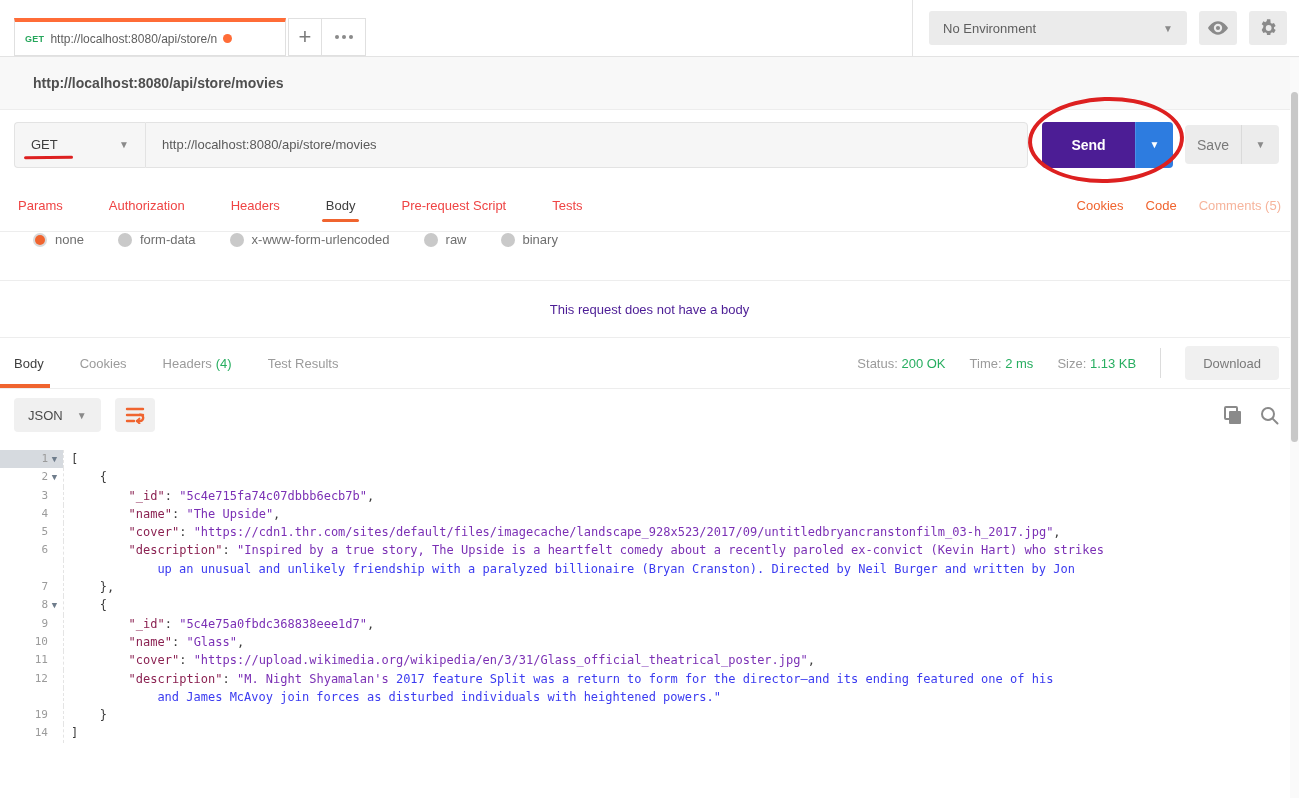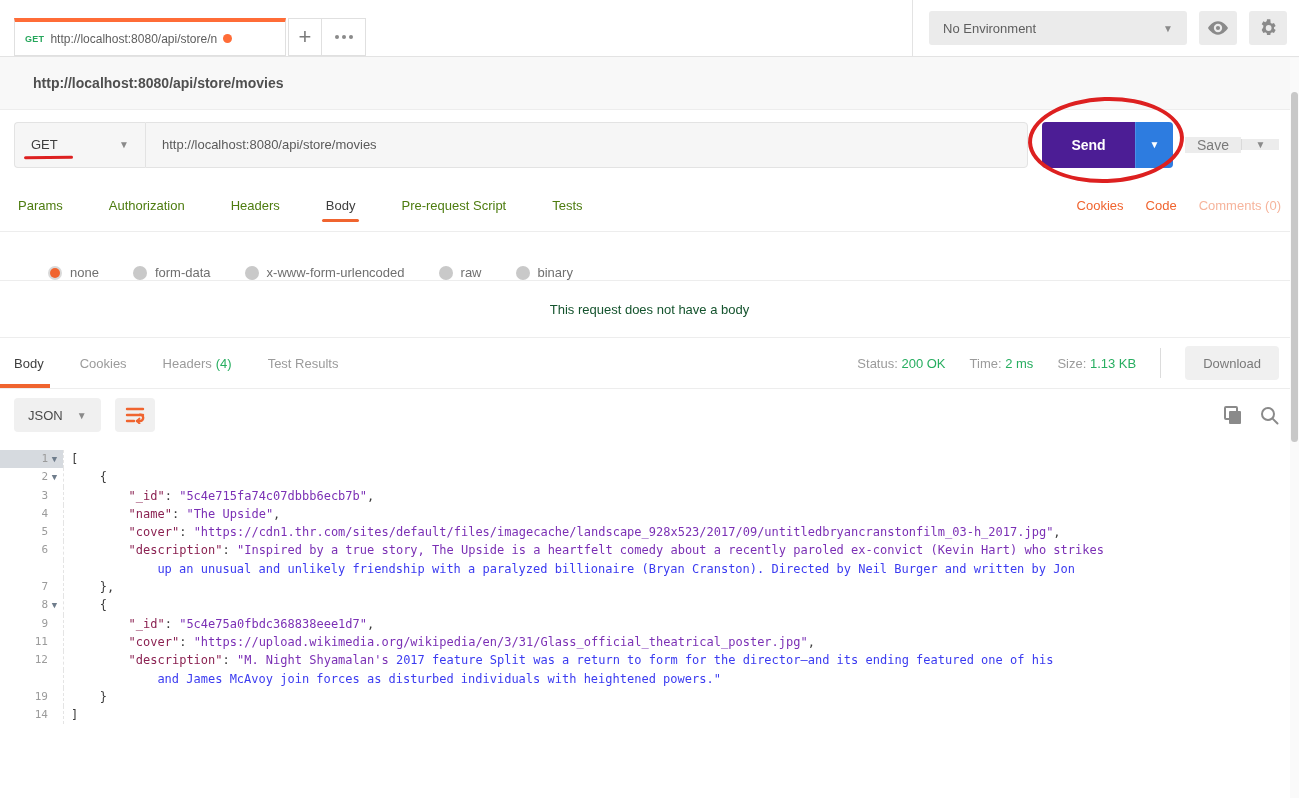--- a/index.html
+++ b/index.html
@@ -32,49 +32,49 @@
   
   .builder { height:69px; display:flex; align-items:center; padding:0 20px 0 14px; position:relative; }
   .method-select { width:131px; height:46px; background:#f6f6f6; border:1px solid #e3e3e3; border-right:none;
     border-radius:4px 0 0 4px; display:flex; align-items:center; justify-content:space-between; padding:0 16px; cursor:pointer; }
   .method-select .m { font-size:13px; color:#3e3e3e; }
   .url-input { flex:1; height:46px; background:#f6f6f6; border:1px solid #e3e3e3; font-size:13px; color:#5a5a5a;
     padding:0 16px; outline:none; border-radius:0 4px 4px 0; font-family:"Liberation Sans",sans-serif; }
   .send-group { display:flex; margin-left:14px; height:46px; border-radius:4px; overflow:hidden; }
   .send-btn { background:#4c1d95; color:#fff; font-size:14px; font-weight:bold; border:none; width:93px; cursor:pointer; }
   .send-caret { background:#2d7ce0; color:#fff; width:38px; border:none; border-left:1px solid #4a8fe6; cursor:pointer; font-size:10px; }
-  .save-group { display:flex; margin-left:12px; height:46px; border-radius:4px; overflow:hidden;align-items:center; }
+  .save-group { display:flex; margin-left:12px; height:39px; border-radius:4px; overflow:hidden; }
   .save-btn { background:#ececec; color:#7a7a7a; font-size:14px; border:none; width:56px; cursor:pointer; }
   .save-caret { background:#ececec; color:#8a8a8a; width:38px; border:none; border-left:1px solid #dadada; cursor:pointer; font-size:10px; }
 
   
   .red-ellipse { position:absolute; left:1028px; top:97px; width:156px; height:86px; border:4px solid #dd2020;
     border-radius:50%; transform:rotate(-2deg); pointer-events:none; z-index:5; }
   .red-underline { position:absolute; left:24px; top:156px; width:49px; height:3px; background:#dd2020;
     border-radius:2px; transform:rotate(-.5deg); pointer-events:none; z-index:5; }
 
   
   .req-tabs { height:53px; border-bottom:1px solid #ededed; display:flex; align-items:center; padding:0 18px; }
-  .rtab { font-size:13px; color:#4d7c0f; margin-right:46px; cursor:pointer; position:relative; height:100%; display:flex; align-items:center; }
+  .rtab { font-size:13px; color:#ef4444; margin-right:46px; cursor:pointer; position:relative; height:100%; display:flex; align-items:center; }
   .rtab.active { color:#3e3e3e; }
   .rtab.active::after { content:""; position:absolute; left:-4px; right:-4px; bottom:9px; height:3px; background:#f0642f; border-radius:2px; }
   .req-links { margin-left:auto; display:flex; gap:22px; }
   .rlink { font-size:13px; color:#f0642f; cursor:pointer; }
   .rlink.muted { color:#f6b49c; }
 
   
-  .radio-row { height:49px; border-bottom:1px solid #ededed; display:flex; align-items:flex-end; padding-left:48px; gap:34px; }
+  .radio-row { height:49px; border-bottom:1px solid #ededed; display:flex; align-items:flex-start; padding-left:33px; gap:34px; }
   .radio-opt { display:flex; align-items:center; gap:8px; font-size:13px; color:#6f6f6f; cursor:pointer; }
   .radio { width:14px; height:14px; border-radius:50%; background:#c9c9c9; position:relative; }
   .radio.sel { background:#d9d9d9; }
   .radio.sel::after { content:""; position:absolute; inset:2px; border-radius:50%; background:#f0642f; }
 
   
   .empty-body { height:57px; border-bottom:1px solid #ededed; display:flex; align-items:center; justify-content:center;
-    font-size:13px; color:#14532d; }
+    font-size:13px; color:#4c1d95; }
 
   
   .resp-head { height:51px; border-bottom:1px solid #ededed; display:flex; align-items:center; padding:0 20px 0 14px; }
   .resptab { font-size:13px; color:#9b9b9b; margin-right:36px; cursor:pointer; position:relative; height:100%; display:flex; align-items:center; gap:4px; }
   .resptab.active { color:#3e3e3e; }
   .resptab.active::after { content:""; position:absolute; left:-14px; right:-6px; bottom:0; height:4px; background:#f0642f; }
   .resptab .cnt { color:#27ae60; }
   .resp-meta { margin-left:auto; display:flex; align-items:center; gap:24px; font-size:13px; }
   .meta-pair { color:#9b9b9b; }
   .meta-pair b { color:#27ae60; font-weight:normal; }
@@ -173,21 +173,21 @@
 <div class="req-tabs">
   <div class="rtab">Params</div>
   <div class="rtab">Authorization</div>
   <div class="rtab">Headers</div>
   <div class="rtab active">Body</div>
   <div class="rtab">Pre-request Script</div>
   <div class="rtab">Tests</div>
   <div class="req-links">
     <span class="rlink">Cookies</span>
     <span class="rlink">Code</span>
-    <span class="rlink muted">Comments (0)</span>
+    <span class="rlink muted">Comments (5)</span>
   </div>
 </div>
 
 <div class="radio-row">
   <div class="radio-opt">
     <span class="radio sel"></span>
     <span>none</span>
   </div>
   <div class="radio-opt">
     <span class="radio"></span>
@@ -323,20 +323,27 @@
       </div>
       <div class="code-row">
         <div class="gutter">
           <span class="lnum">9</span>
           <span class="fold"></span>
         </div>
         <div class="code-text" style="padding-left: 64.6px;"><span class="tok-k">"_id"</span><span class="tok-p">: </span><span class="tok-v">"5c4e75a0fbdc368838eee1d7"</span><span class="tok-p">,</span></div>
       </div>
       <div class="code-row">
         <div class="gutter">
+          <span class="lnum">10</span>
+          <span class="fold"></span>
+        </div>
+        <div class="code-text" style="padding-left: 64.6px;"><span class="tok-k">"name"</span><span class="tok-p">: </span><span class="tok-v">"Glass"</span><span class="tok-p">,</span></div>
+      </div>
+      <div class="code-row">
+        <div class="gutter">
           <span class="lnum">11</span>
           <span class="fold"></span>
         </div>
         <div class="code-text" style="padding-left: 64.6px;"><span class="tok-k">"cover"</span><span class="tok-p">: </span><span class="tok-v">"https://upload.wikimedia.org/wikipedia/en/3/31/Glass_official_theatrical_poster.jpg"</span><span class="tok-p">,</span></div>
       </div>
       <div class="code-row">
         <div class="gutter">
           <span class="lnum">12</span>
           <span class="fold"></span>
         </div>

